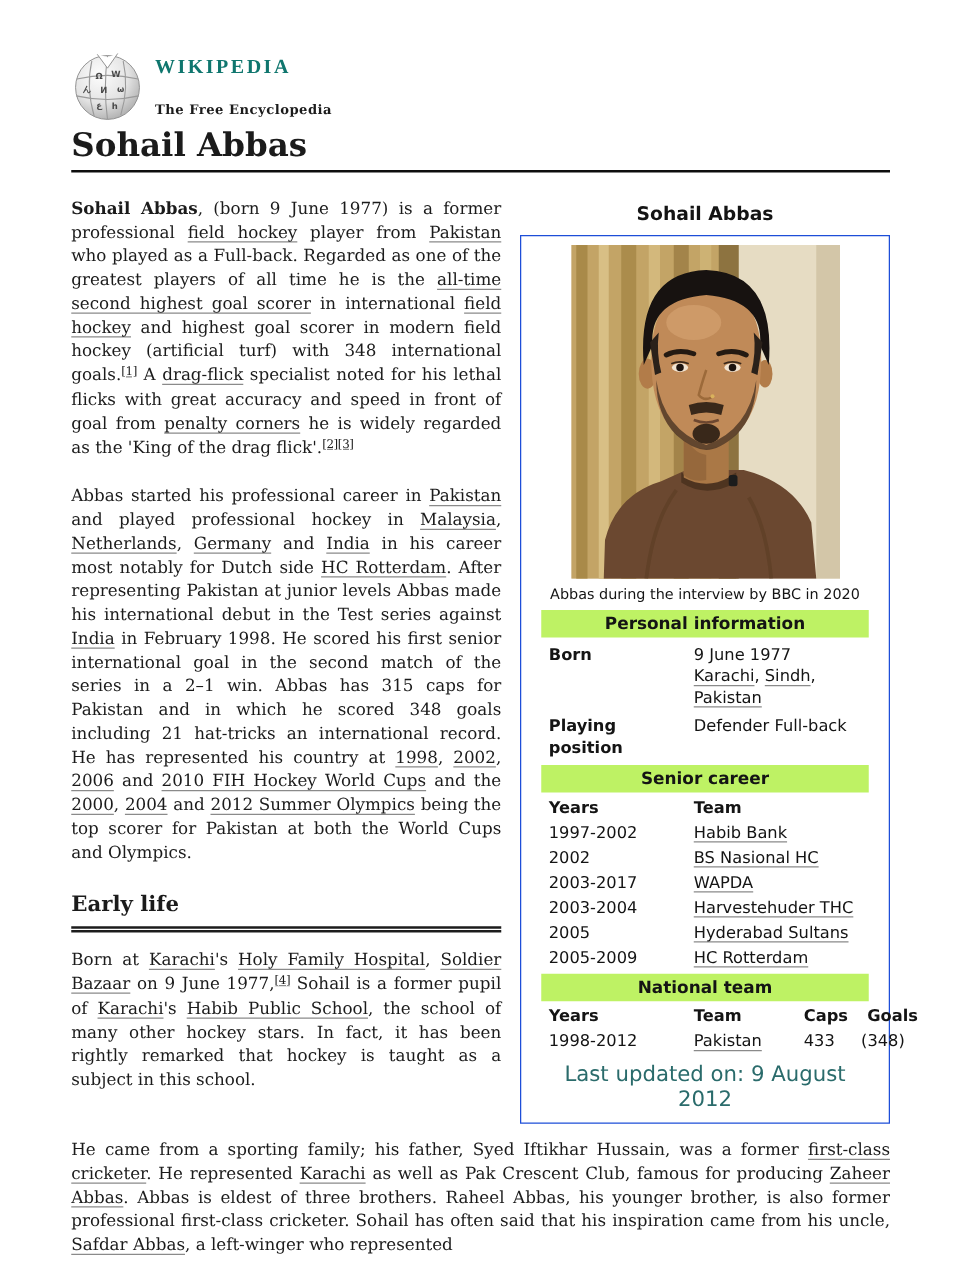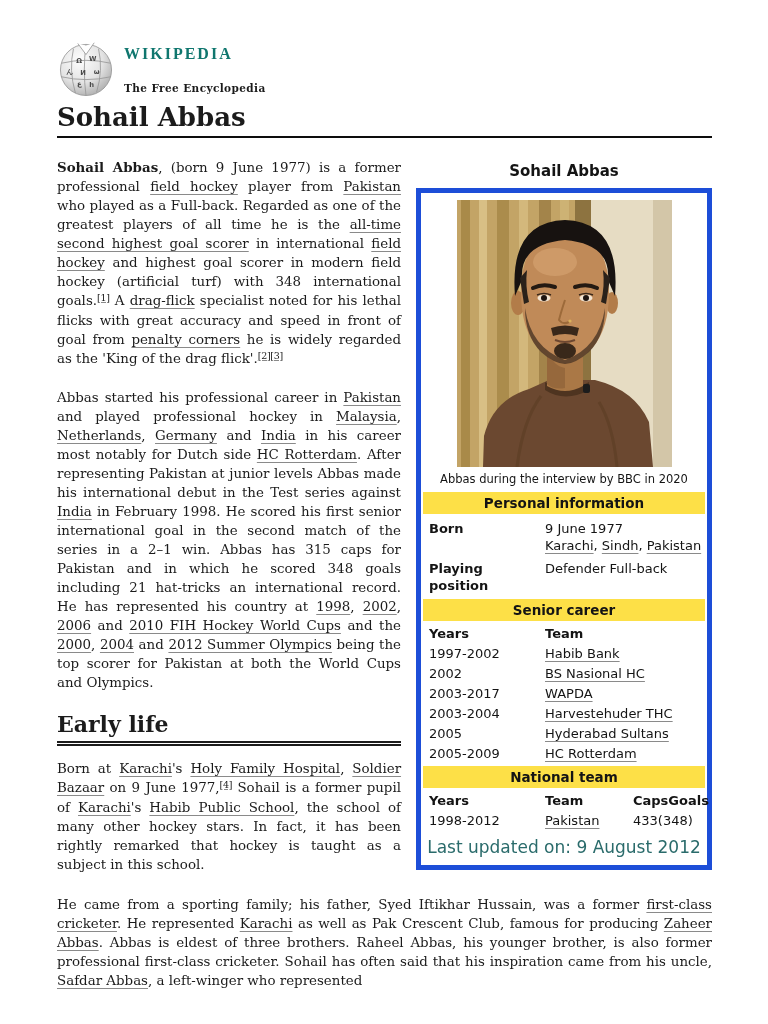--- a/index.html
+++ b/index.html
@@ -19,43 +19,43 @@
   h1.page-title { font-size: 26px; line-height: 30px; font-weight: 700; margin-top: 6px; }
   .title-rule { border: none; height: 2px; background: #0d0d0d; margin-top: 4px; }
 
   
   .content { margin-top: 20px; }
   .content p { font-size: 13.4px; line-height: 19px; text-align: justify; margin-bottom: 19px; }
   .seg-b { font-weight: 700; }
   .seg-a { text-decoration: underline; text-decoration-color: #8a8a8a; text-decoration-thickness: 1px; text-underline-offset: 2.5px; cursor: pointer; }
   .seg-s { font-size: 9.5px; position: relative; top: -4.5px; text-decoration: underline; text-decoration-color: #8a8a8a; cursor: pointer; letter-spacing: -.3px; }
   h2.section-heading {
-    font-size: 22px; line-height: 26px; font-weight: 700;
+    font-size: 17px; line-height: 26px; font-weight: 700;
     margin: 9px 0 13px; padding-bottom: 4px;
     border-bottom: 5px double #1c1c1c; overflow: hidden;
   }
   p.full-width { clear: right; padding-top: 2px; margin-bottom: 0; }
 
   
   .infobox {
     float: right; width: 296px; margin: 4px 0 10px 15px;
     font-family: "DejaVu Sans", "Liberation Sans", sans-serif; color: #141414;
   }
   .infobox-title { font-size: 15px; font-weight: 700; text-align: center; line-height: 19px; margin-bottom: 7px; }
-  .infobox-box { border: 5px solid #1d4ed8; padding: 7px 2px 6px; background: #fff; }
+  .infobox-box { border: 1px solid #1d4ed8; padding: 7px 16px 6px; background: #fff; }
   .photo-wrap { width: 215px; margin: 0 auto; cursor: pointer; }
   .photo-wrap svg { display: block; }
   .ib-caption { font-size: 11.5px; line-height: 14px; text-align: center; margin: 5px 0 6px; }
-  .ib-header { background: #fde047; font-size: 13.5px; font-weight: 700; text-align: center; padding: 3px 0; margin: 2px 0 3px; }
+  .ib-header { background: #bef264; font-size: 13.5px; font-weight: 700; text-align: center; padding: 3px 0; margin: 2px 0 3px; }
   .ib-row { display: grid; grid-template-columns: 116px 1fr; font-size: 13px; line-height: 17px; padding: 3px 0 3px 6px; }
   .ib-label { font-weight: 700; }
   .ib-table { margin-bottom: 1px; }
   .ib-trow { display: grid; grid-template-columns: 116px 1fr; font-size: 13px; line-height: 20px; padding-left: 6px; }
   .ib-trow.cols-4 { grid-template-columns: 116px 88px 1fr 56px; padding-right: 2px; }
-  .ib-trow .num { }
+  .ib-trow .num { text-align: right; }
   .ib-trow.thead > div { font-weight: 700; }
   .ib-updated { color: #2a6b6b; font-size: 17px; text-align: center; padding: 5px 0 2px; }
 </style>
 </head>
 <body>
 
 <div class="page">
 
   <header>
     <div class="logo-row">

